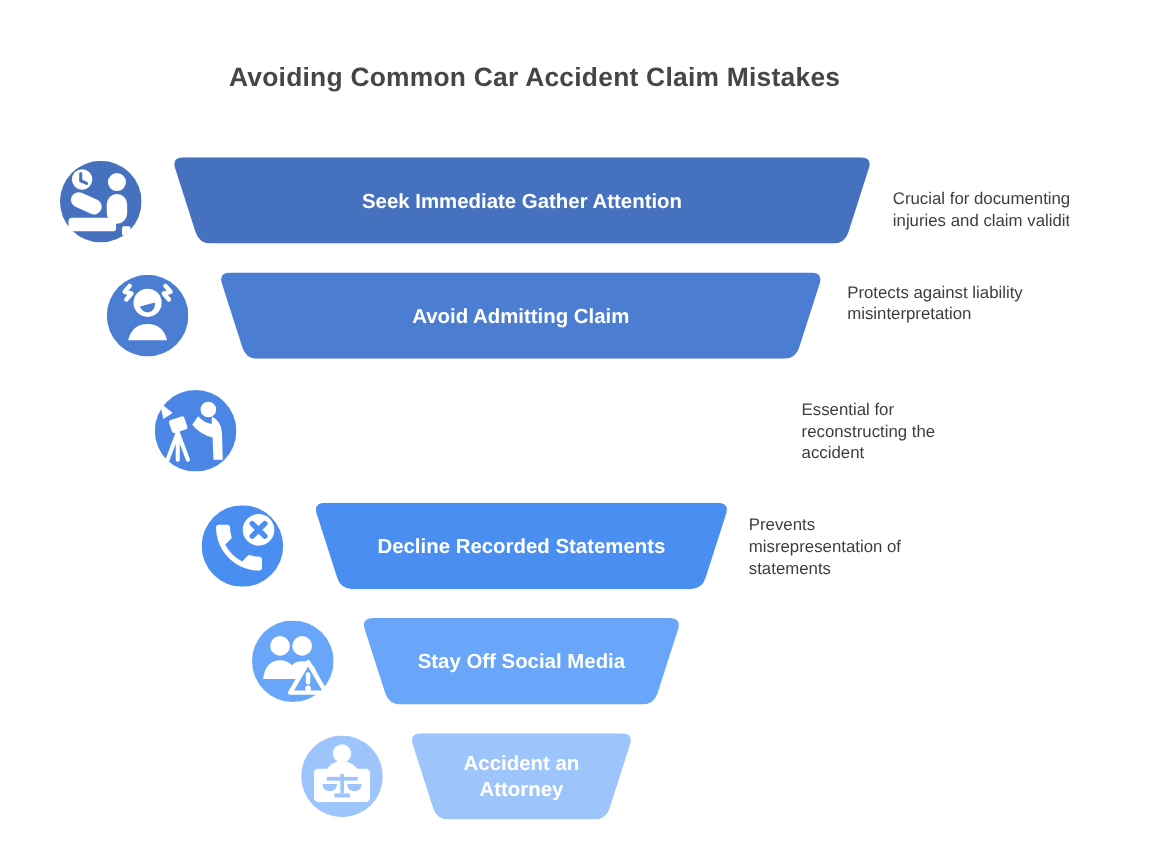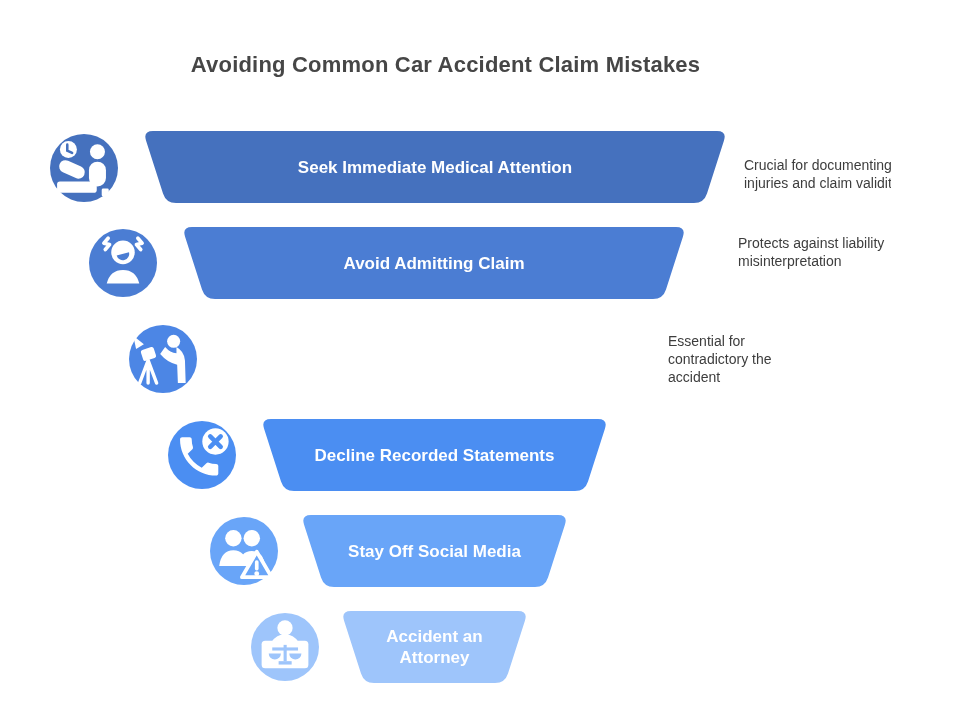--- a/index.html
+++ b/index.html
@@ -23,21 +23,21 @@
   .bar.r5{left:341px;top:611px;width:187px;}
   
   .icon.i0{left:50px;top:134px;}
   .icon.i1{left:89px;top:229px;}
   .icon.i2{left:129px;top:325px;}
   .icon.i3{left:168px;top:421px;}
   .icon.i4{left:210px;top:517px;}
   .icon.i5{left:251px;top:613px;}
   
   .desc.d0{left:744px;top:140px;width:166px;margin-top:16px;}
-  .desc.d1{left:706px;top:234px;width:185px;margin-left:32px;}
+  .desc.d1{left:706px;top:234px;width:185px;}
   .desc.d2{left:668px;top:332px;width:140px;}
   .desc.d3{left:624px;top:428px;width:150px;}
   .desc.d4{left:586px;top:522px;width:145px;}
   .desc.d5{left:544px;top:618px;width:165px;}
 </style>
 </head>
 <body>
 
 <div class="canvas">
 
@@ -106,21 +106,21 @@
       <path d="M12.5 28.5 a4.3 4.3 0 0 0 8.6 0 z"></path>
       <path d="M27 28.5 a4.3 4.3 0 0 0 8.6 0 z"></path>
       <rect x="19.5" y="34" width="9.2" height="2.4"></rect>
     </g>
   </svg>
 
   <div class="bar r0">
     <svg class="shape" viewBox="0 0 584 72" preserveAspectRatio="none">
       <path d="M10 0 L574 0 Q584 0 581 9.5 L564 62.5 Q561 72 551 72 L33 72 Q23 72 20 62.5 L3 9.5 Q0 0 10 0 Z" fill="#4571be"></path>
     </svg>
-    <div class="label">Seek Immediate Medical Attention</div>
+    <div class="label">Seek Immediate Gather Attention</div>
   </div>
 
   <div class="bar r1">
     <svg class="shape" viewBox="0 0 504 72" preserveAspectRatio="none">
       <path d="M10 0 L494 0 Q504 0 501 9.5 L484 62.5 Q481 72 471 72 L33 72 Q23 72 20 62.5 L3 9.5 Q0 0 10 0 Z" fill="#4b7dd3"></path>
     </svg>
     <div class="label">Avoid Admitting Claim</div>
   </div>
 
 
@@ -140,15 +140,16 @@
 
   <div class="bar r5">
     <svg class="shape" viewBox="0 0 187 72" preserveAspectRatio="none">
       <path d="M10 0 L177 0 Q187 0 184 9.5 L167 62.5 Q164 72 154 72 L33 72 Q23 72 20 62.5 L3 9.5 Q0 0 10 0 Z" fill="#9ec5fb"></path>
     </svg>
     <div class="label">Accident an Attorney</div>
   </div>
 
   <div class="desc d0">Crucial for documenting injuries and claim validity</div>
   <div class="desc d1">Protects against liability misinterpretation</div>
-  <div class="desc d2">Essential for contradictory the accident</div>
+  <div class="desc d2">Essential for reconstructing the accident</div>
+  <div class="desc d3">Prevents misrepresentation of statements</div>
 
 </div>
 
 </body></html>

